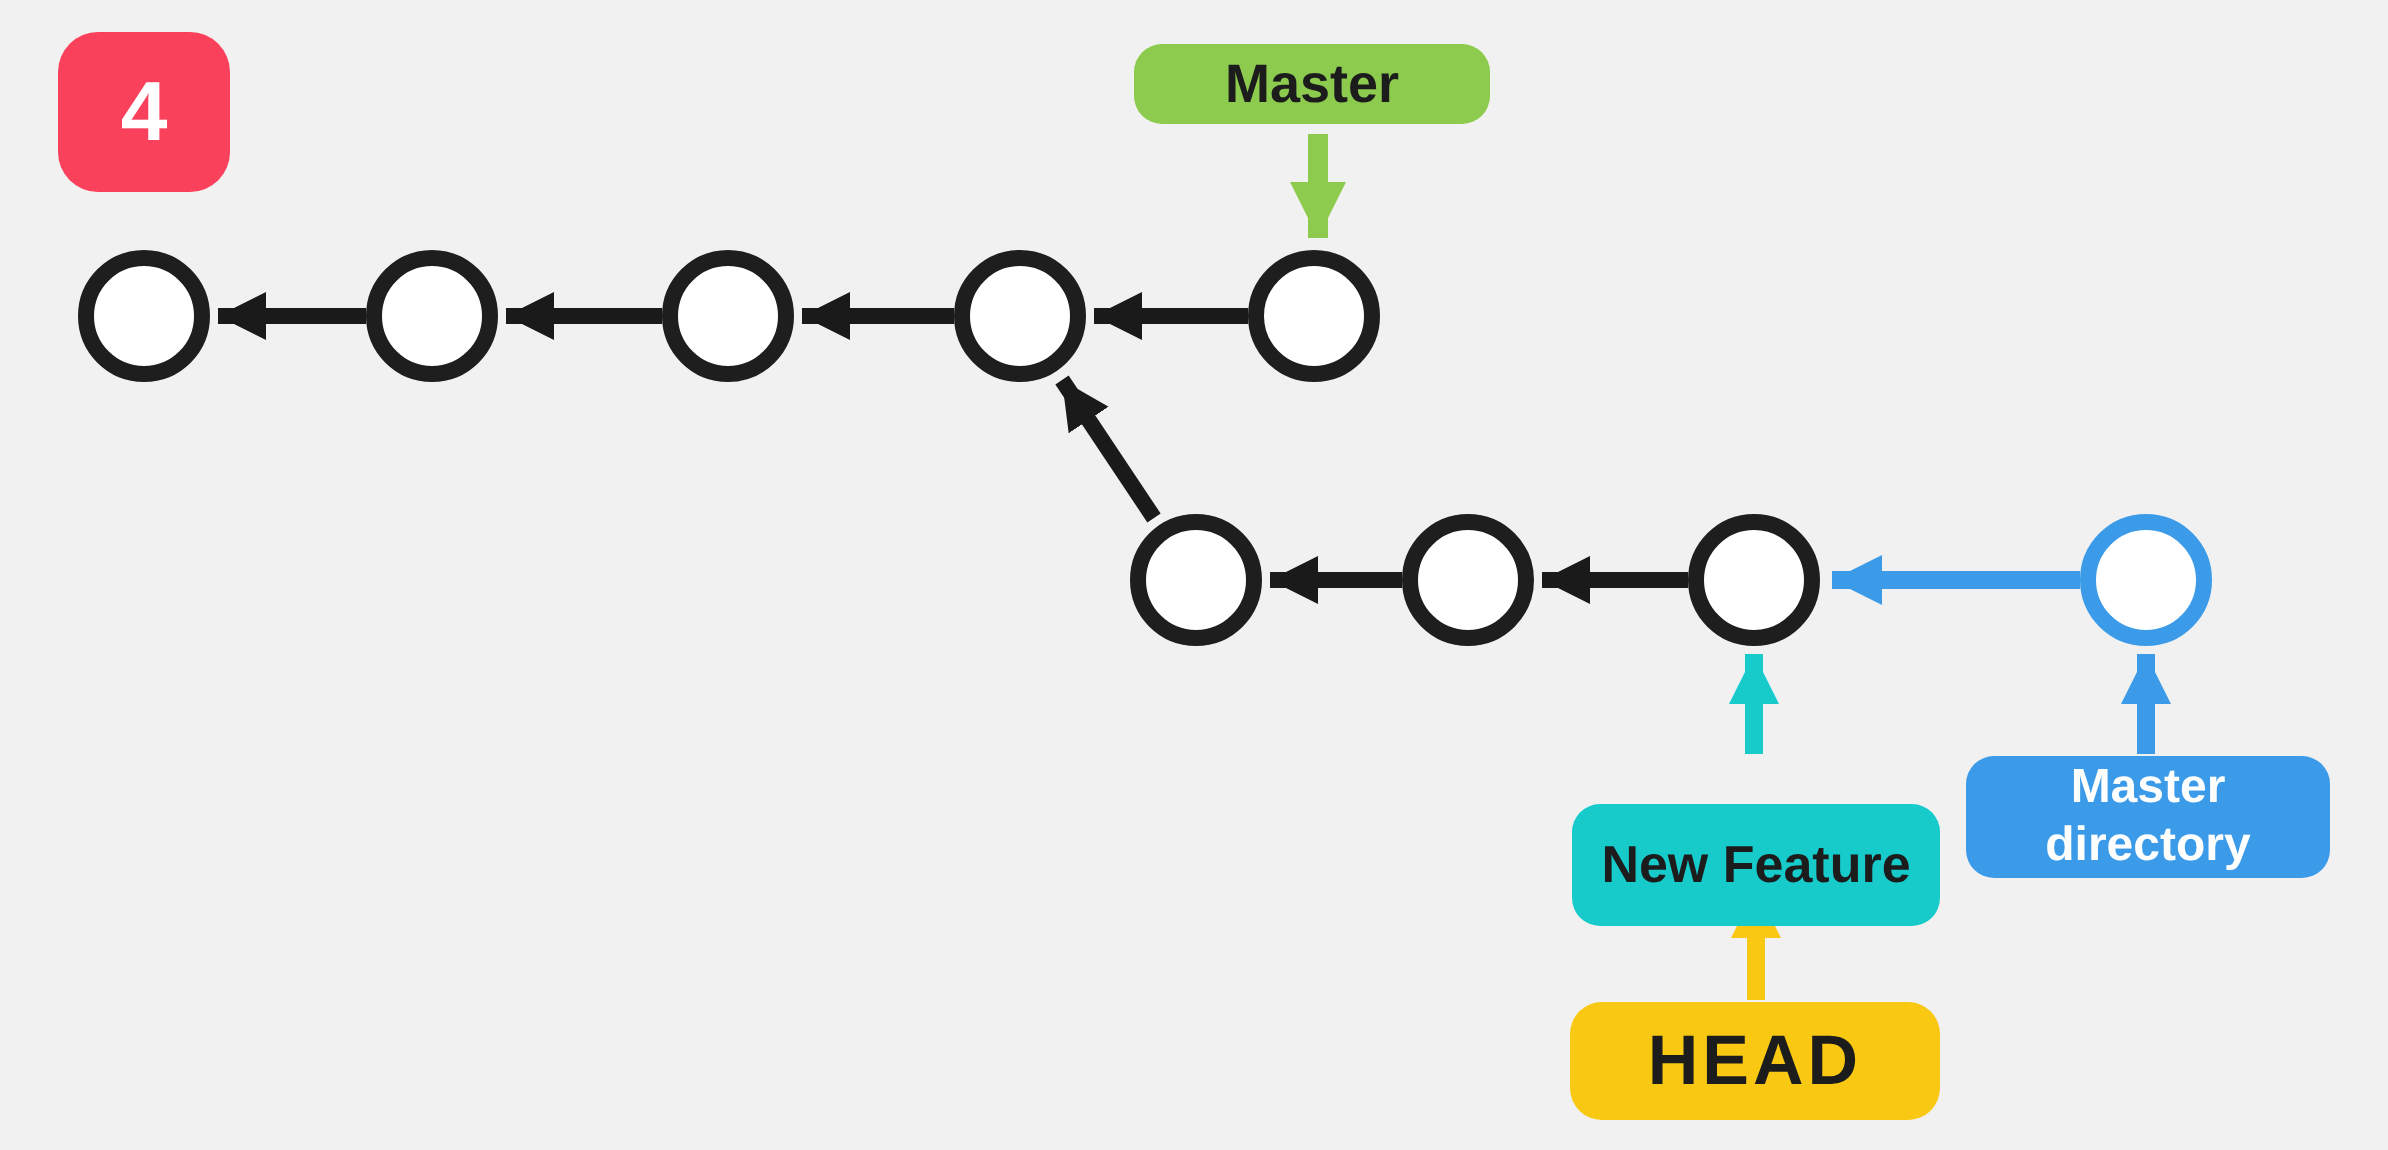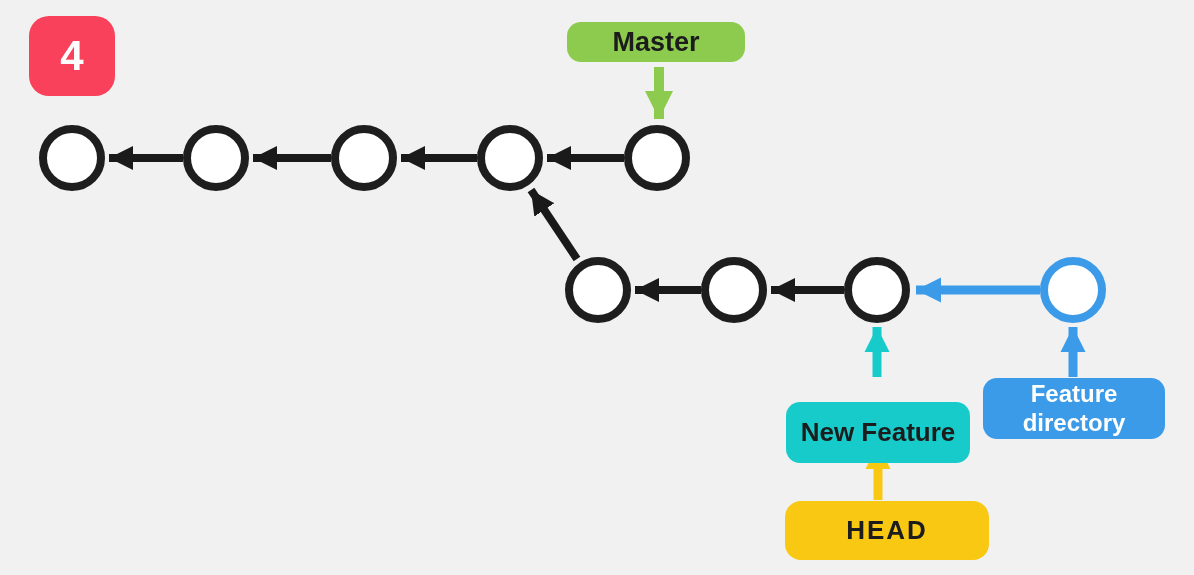--- a/index.html
+++ b/index.html
@@ -44,22 +44,22 @@
   .new-feature{
     left:786px;top:378px;width:184px;height:61px;border-radius:14px;
     background:var(--teal);color:var(--label-dark-text);font-size:26px;margin-top:24px;
   }
   .working-directory{
     left:983px;top:378px;width:182px;height:61px;border-radius:14px;
     background:var(--blue);color:var(--label-light-text,#fff);font-size:24px;
     line-height:1.2;padding:0 20px;
   }
   .head{
-    left:785px;top:501px;width:204px;height:59px;border-radius:16px;
-    background:var(--yellow);color:var(--label-dark-text);font-size:26px;
+    left:785px;top:501px;width:185px;height:59px;border-radius:16px;
+    background:var(--yellow);color:var(--label-dark-text);font-size:35px;
     letter-spacing:2px;
   }
 </style>
 </head>
 <body>
 
 <div class="stage">
 
   <svg class="graph" width="1194" height="575" viewBox="0 0 1194 575">
     <defs>
@@ -105,16 +105,16 @@
     <circle class="commit" cx="598" cy="290" r="29"></circle>
     <circle class="commit" cx="734" cy="290" r="29"></circle>
     <circle class="commit" cx="877" cy="290" r="29"></circle>
 
     <circle class="commit blue-node" cx="1073" cy="290" r="29"></circle>
   </svg>
 
   <div class="tag badge">4</div>
   <div class="tag master">Master</div>
   <div class="tag new-feature">New Feature</div>
-  <div class="tag working-directory">Feature directory</div>
+  <div class="tag working-directory">Master directory</div>
   <div class="tag head">HEAD</div>
 
 </div>
 
 </body></html>

